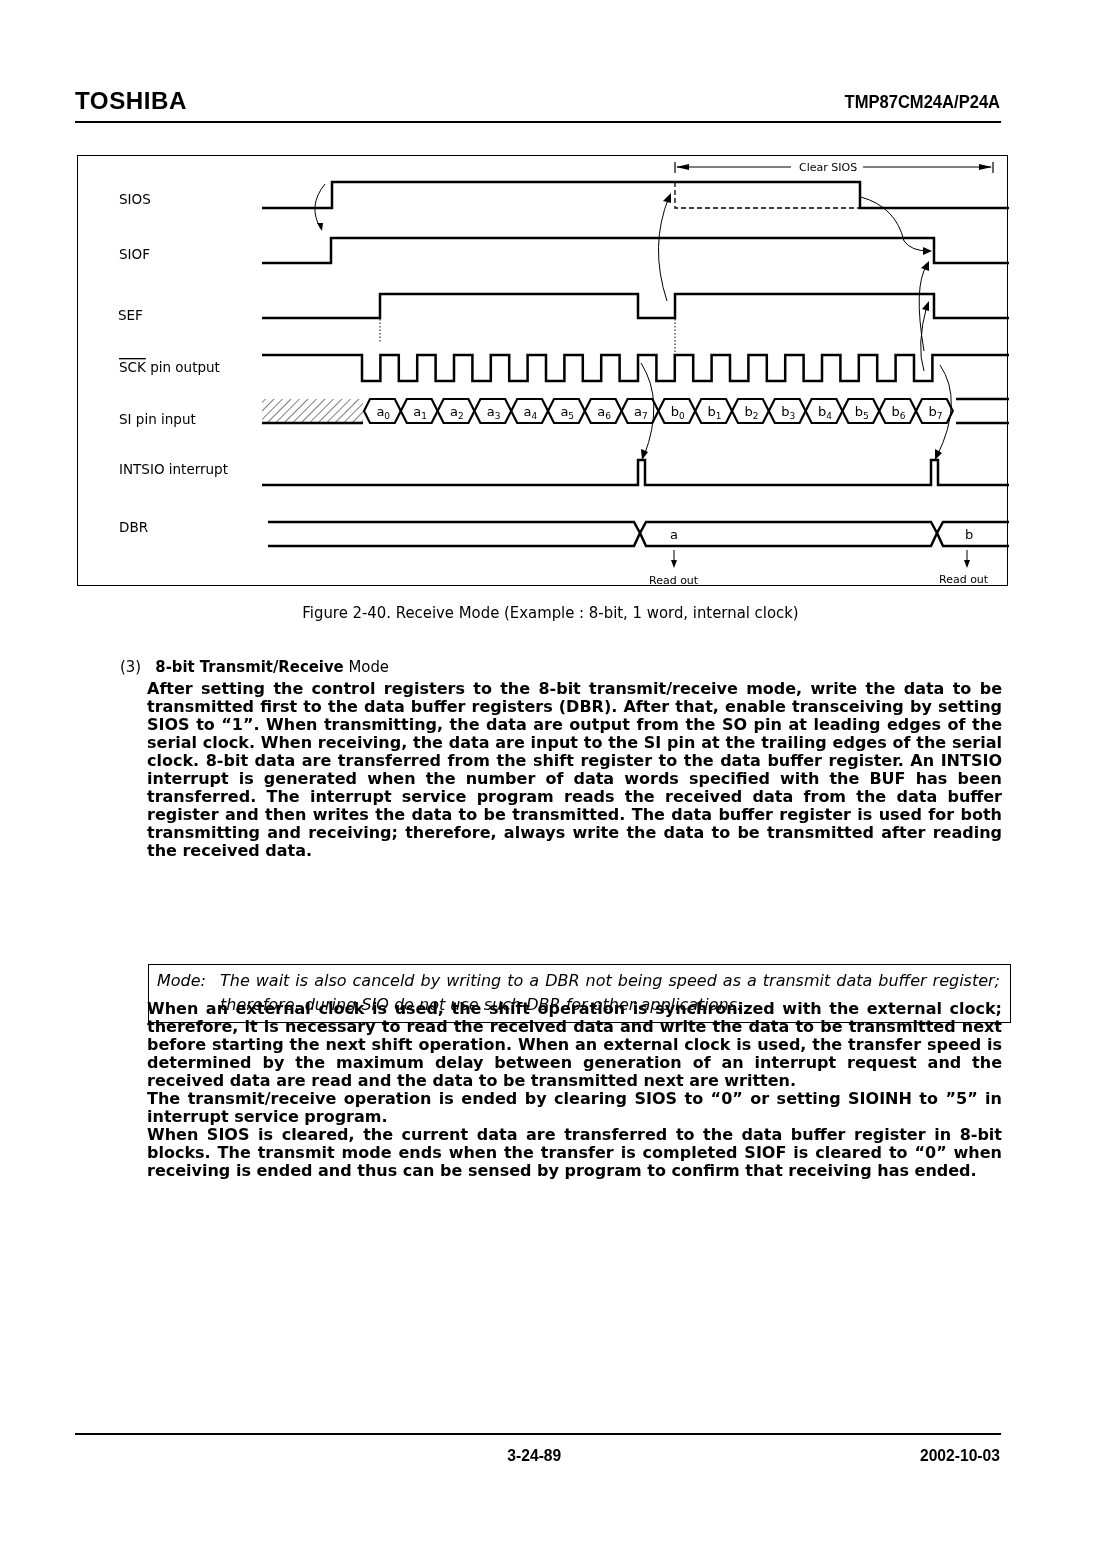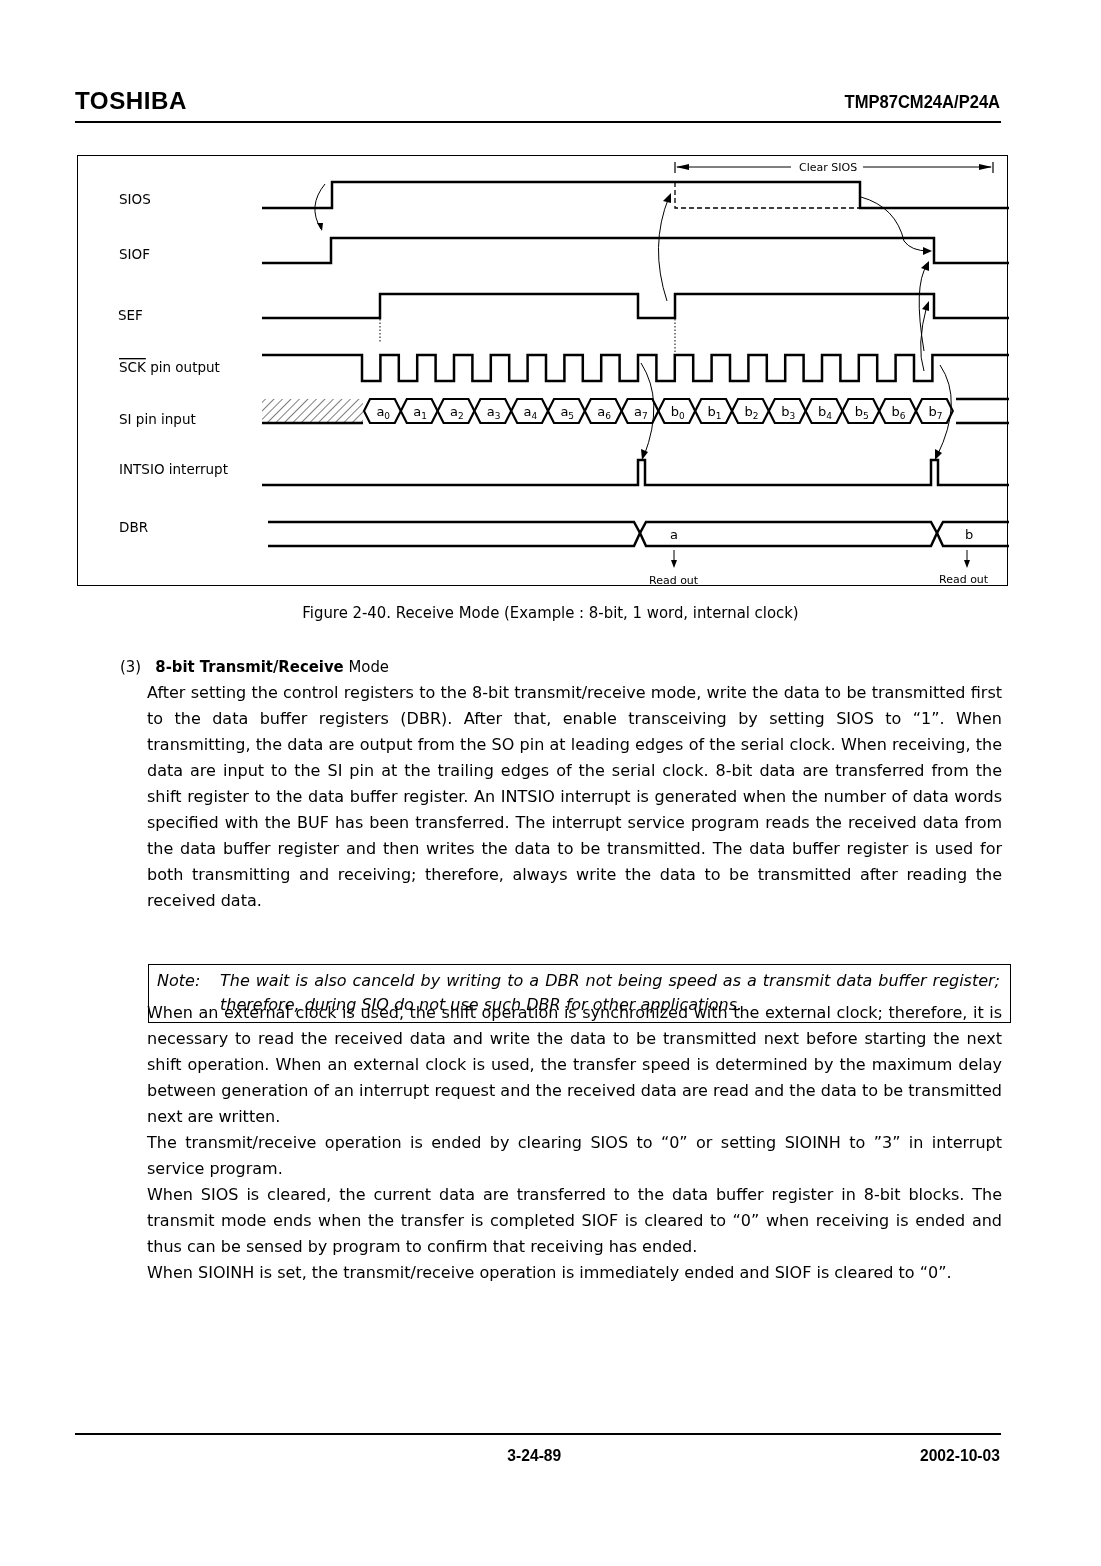--- a/index.html
+++ b/index.html
@@ -5,21 +5,21 @@
   html, body { margin: 0; padding: 0; background: #ffffff; }
   body { width: 1101px; height: 1566px; position: relative; font-family: "DejaVu Sans", sans-serif; color: #000; overflow: hidden; }
   .hdr-brand { position: absolute; left: 75px; top: 88px; font-family: "Liberation Sans", sans-serif; font-weight: bold; font-size: 23px; letter-spacing: 0.5px; transform: scaleX(1.05); transform-origin: left; }
   .hdr-part { position: absolute; right: 101px; top: 92px; font-family: "Liberation Sans", sans-serif; font-weight: bold; font-size: 18px; transform: scaleX(0.92); transform-origin: right; }
   .hdr-rule { position: absolute; left: 75px; top: 121px; width: 926px; height: 2px; background: #000; }
   .fig { position: absolute; left: 77px; top: 155px; width: 931px; height: 431px; border: 1px solid #000; box-sizing: border-box; }
   svg#timing { position: absolute; left: 0; top: 0; }
   .caption { position: absolute; left: 0; width: 1101px; top: 603px; text-align: center; font-size: 16px; font-family: "DejaVu Sans", sans-serif; transform: scaleX(0.93); }
   .sec-head { position: absolute; left: 120px; top: 657px; font-size: 16px; transform: scaleX(0.93); transform-origin: left; white-space: nowrap; }
   .sec-head b { font-weight: bold; }
-  .body-text { position: absolute; left: 147px; width: 855px; font-size: 16px; line-height: 26px; text-align: justify; }
+  .body-text { position: absolute; left: 147px; width: 855px; font-size: 16px; line-height: 18px; text-align: justify; font-weight: bold; }
   .body-text p { margin: 0; }
   .note-box { position: absolute; left: 148px; top: 964px; width: 863px; height: 59px; border: 1px solid #000; box-sizing: border-box; font-style: italic; font-size: 16px; line-height: 24.4px; }
   .note-label { position: absolute; left: 8px; top: 4px; }
   .note-text { position: absolute; left: 71px; top: 4px; width: 780px; text-align: justify; }
   .foot-rule { position: absolute; left: 75px; top: 1433px; width: 926px; height: 2px; background: #000; }
   .foot-page { position: absolute; left: 505px; top: 1446px; font-family: "Liberation Sans", sans-serif; font-weight: bold; font-size: 17px; transform: scaleX(0.92); }
   .foot-date { position: absolute; right: 101px; top: 1446px; font-family: "Liberation Sans", sans-serif; font-weight: bold; font-size: 17px; transform: scaleX(0.92); transform-origin: right; }
   .ovl { text-decoration: overline; }
   .sig-label { font-family: "DejaVu Sans", sans-serif; font-size: 13.5px; }
   .small { font-family: "DejaVu Sans", sans-serif; font-size: 11px; }
@@ -148,26 +148,25 @@
 
 <div class="sec-head">
   <span>(3)</span>&nbsp;&nbsp;&nbsp;<b>8-bit Transmit/Receive</b><span> Mode</span>
 </div>
 
 <div class="body-text" style="top:680px;">
   <p>After setting the control registers to the 8-bit transmit/receive mode, write the data to be transmitted first to the data buffer registers (DBR).  After that, enable transceiving by setting SIOS to “1”.  When transmitting, the data are output from the SO pin at leading edges of the serial clock. When receiving, the data are input to the SI pin at the trailing edges of the serial clock.  8-bit data are transferred from the shift register to the data buffer register.  An INTSIO interrupt is generated when the number of data words specified with the BUF has been transferred.  The interrupt service program reads the received data from the data buffer register and then writes the data to be transmitted.  The data buffer register is used for both transmitting and receiving; therefore, always write the data to be transmitted after reading the received data.</p>
 </div>
 
 <div class="note-box">
-  <span class="note-label">Note:</span>
+  <span class="note-label">Mode:</span>
   <span class="note-text">The wait is also canceld by writing to a DBR not being speed as a transmit data buffer register; therefore, during SIO do not use such DBR for other applications.</span>
 </div>
 
 <div class="body-text" style="top:1000px;">
   <p>When an external clock is used, the shift operation is synchronized with the external clock; therefore, it is necessary to read the received data and write the data to be transmitted next before starting the next shift operation.  When an external clock is used, the transfer speed is determined by the maximum delay between generation of an interrupt request and the received data are read and the data to be transmitted next are written.</p>
-  <p>The transmit/receive operation is ended by clearing SIOS to “0” or setting SIOINH to ”3” in interrupt service program.</p>
+  <p>The transmit/receive operation is ended by clearing SIOS to “0” or setting SIOINH to ”5” in interrupt service program.</p>
   <p>When SIOS is cleared, the current data are transferred to the data buffer register in 8-bit blocks.  The transmit mode ends when the transfer is completed SIOF is cleared to “0” when receiving is ended and thus can be sensed by program to confirm that receiving has ended.</p>
-  <p>When SIOINH is set, the transmit/receive operation is immediately ended and SIOF is cleared to “0”.</p>
 </div>
 
 <div class="foot-rule"></div>
 <div class="foot-page">3-24-89</div>
 <div class="foot-date">2002-10-03</div>
 
 </body></html>

